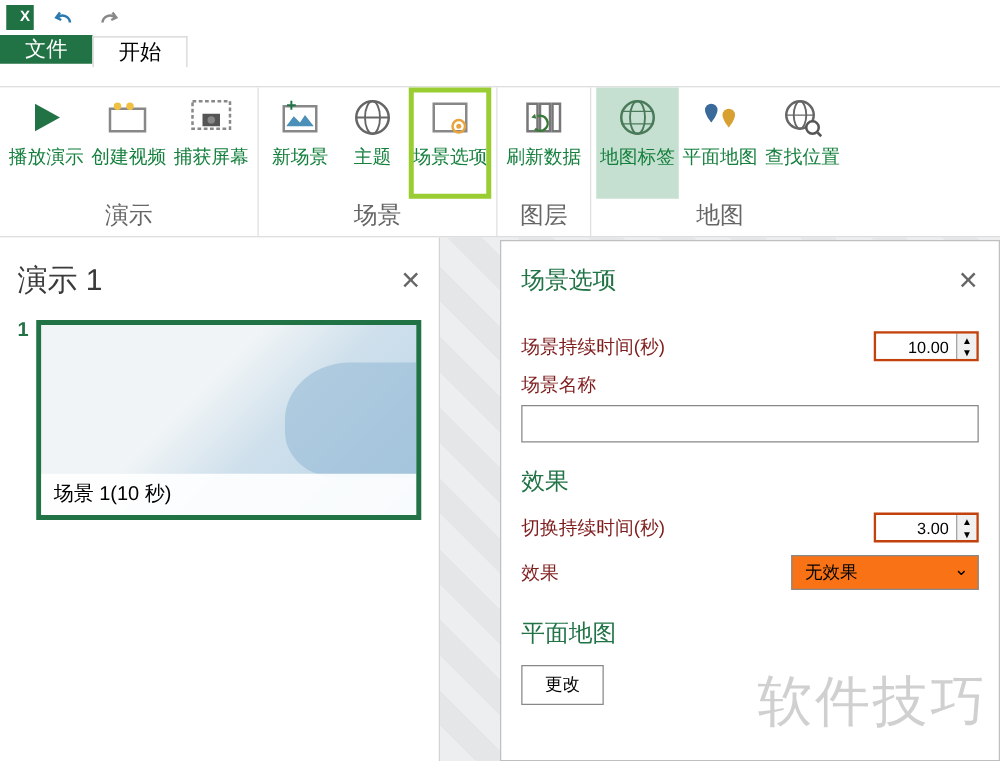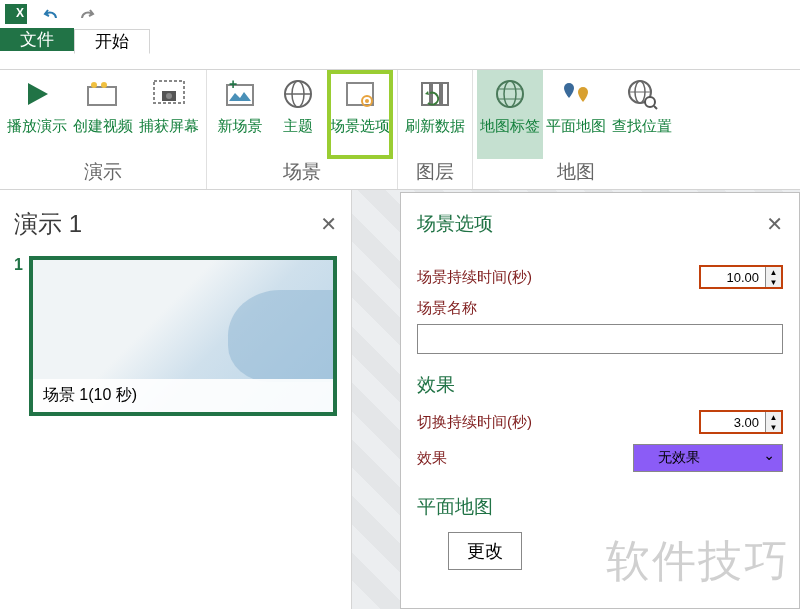--- a/index.html
+++ b/index.html
@@ -35,24 +35,24 @@
 .map-area { position:absolute; left:352px; right:0; top:0; bottom:0; background:repeating-linear-gradient(45deg,#eceef0,#eceef0 20px,#e4e6e8 20px,#e4e6e8 40px); }
 .right-panel { position:absolute; right:0; top:2px; width:400px; bottom:0; background:#fff; border:1px solid #c0c0c0; padding:18px 16px; }
 .sect-title { font-size:19px; color:#217346; margin-bottom:12px; }
 .field-row { display:flex; justify-content:space-between; align-items:center; margin-bottom:10px; }
 .field-lbl { font-size:15px; color:#7f1d1d; }
 .spin { display:flex; border:2px solid #c2410c; height:24px; width:84px; }
 .spin input { border:none; width:64px; padding:0 6px; font-size:13px; text-align:right; outline:none; }
 .spin-btns { width:18px; display:flex; flex-direction:column; border-left:1px solid #888; }
 .spin-btns div { flex:1; display:flex; align-items:center; justify-content:center; font-size:8px; background:#f0f0f0; }
 .text-input { width:100%; height:30px; border:1px solid #888; margin-bottom:18px; padding:0 6px; font-size:14px; outline:none; }
-.select { border:1px solid #888; height:28px; width:150px; padding:0 24px; font-size:14px; background:#8b5cf6; appearance:none; position:relative; }
+.select { border:1px solid #888; height:28px; width:150px; padding:0 10px; font-size:14px; background:#f97316; appearance:none; position:relative; }
 .select-wrap { position:relative; }
 .select-wrap::after { content:"⌄"; position:absolute; right:8px; top:3px; font-size:14px; pointer-events:none; }
-.change-btn { border:1px solid #888; background:#fff; padding:6px 18px; font-size:18px;margin-left:31px; }
+.change-btn { border:1px solid #888; background:#fff; padding:6px 18px; font-size:14px; }
 .watermark { position:absolute; right:10px; bottom:18px; font-size:44px; color:rgba(120,120,120,0.35); font-weight:200; letter-spacing:2px; pointer-events:none; }
 svg { display:block; }
 </style>
 </head>
 <body>
 
 <div class="qat">
   <div class="excel-icon"></div>
   <div class="qat-btn">
     <svg width="18" height="18" viewBox="0 0 18 18">

